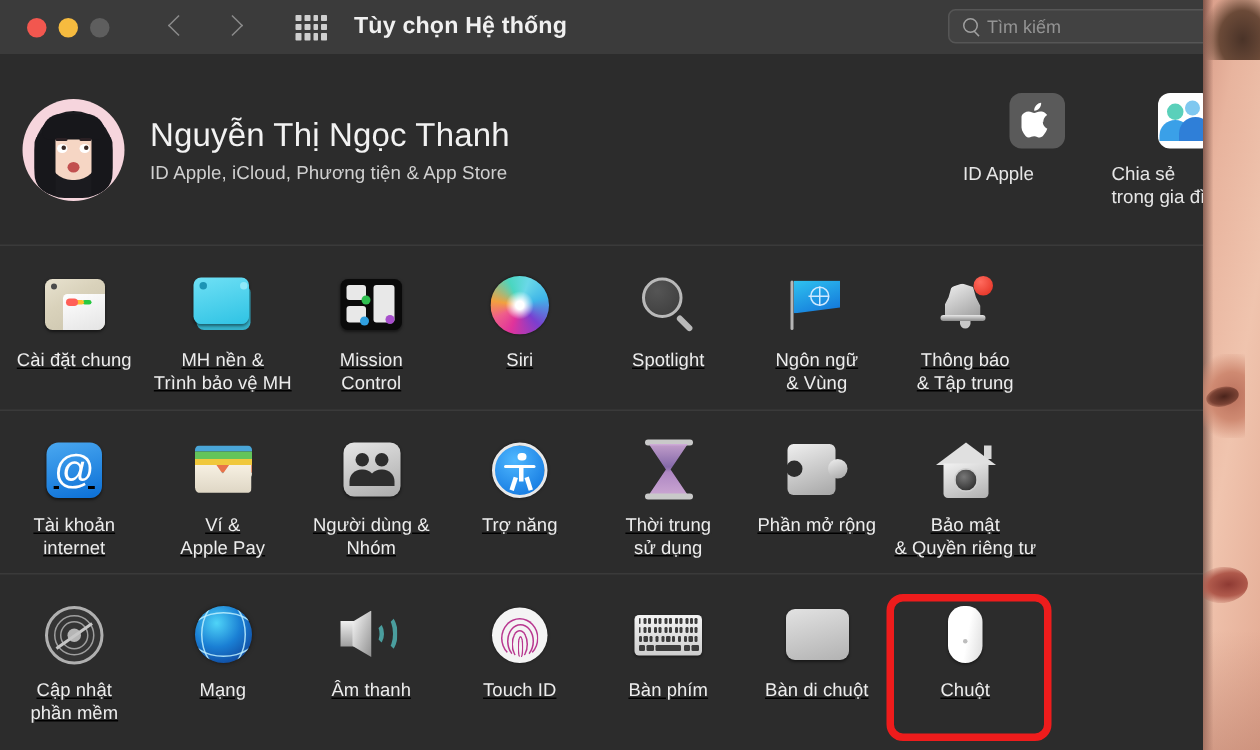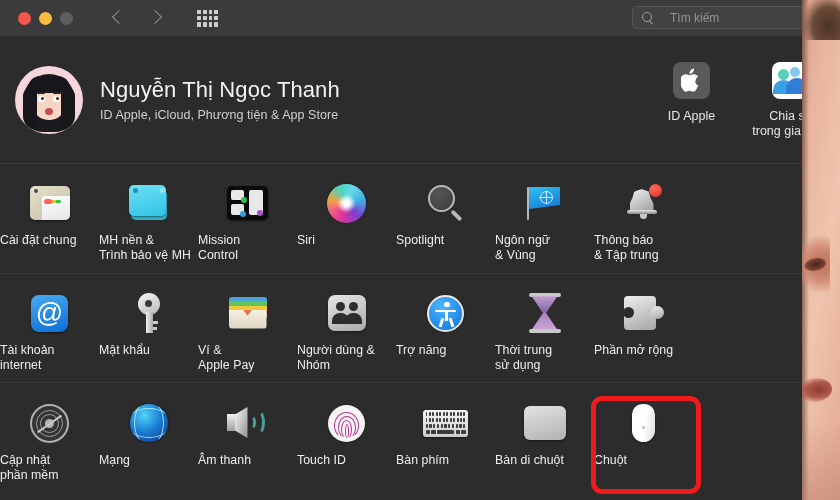--- a/index.html
+++ b/index.html
@@ -75,21 +75,21 @@
     content:""; position:absolute; top:0; left:0;
     width: 8px; height: 8px; border: 1.4px solid #a0a0a0; border-radius: 50%;
   }
   .search-icon::after {
     content:""; position:absolute; top:8px; left:7px;
     width: 4.5px; height: 1.4px; background: #a0a0a0;
     transform: rotate(45deg); transform-origin: left center;
   }
   .searchbox input {
     background: transparent; border: none; outline: none;
-    color: #e5e5e5; font-size: 12px; margin-left: 16px; width: 130px;
+    color: #e5e5e5; font-size: 12px; margin-left: 4px; width: 130px;
     font-family: "Liberation Sans", sans-serif;
   }
   .searchbox input::placeholder { color: #949494; }
 
   
   .account {
     position: absolute; top: 36px; left: 0;
     width: 840px; height: 127px;
     display: flex; align-items: center;
   }
@@ -105,38 +105,38 @@
   }
   .acct-sub {
     font-size: 12.5px; color: #d0d0d0; margin-top: 5px; letter-spacing: 0.05px;
   }
 
   .acct-right {
     position: absolute; right: 0; top: 0; height: 127px;
     display: flex; align-items: flex-start; padding-top: 22px;
   }
   .acct-tile {
-    width: 99px; text-align: center; cursor: default;
+    width: 99px; cursor: default;
   }
   .acct-tile .lbl {
     font-size: 12.5px; color: #e6e6e6; line-height: 15px; margin-top: 7px;
   }
 
   .divider {
     position: absolute; left: 0; width: 840px; height: 1px;
     background: #3a3a3a;
   }
 
   
   .row {
     position: absolute; left: 0; width: 840px;
     display: flex;
   }
   .cell {
-    width: 99px; cursor: default; position: relative;
+    width: 99px; text-align: center; cursor: default; position: relative; text-decoration: underline;
   }
   .cell .iconwrap {
     height: 50px;
     display: flex; align-items: center; justify-content: center;
   }
   .cell .lbl {
     font-size: 12.3px; color: #ededed; line-height: 14.5px; margin-top: 5px;
     letter-spacing: 0.05px;
   }
 
@@ -557,20 +557,21 @@
       <i></i>
         <i></i>
         <i></i>
         <i></i>
       <i></i>
         <i></i>
         <i></i>
         <i></i>
     </div>
 
+    <div class="wintitle">Tùy chọn Hệ thống</div>
 
     <div class="searchbox">
       <span class="search-icon"></span>
       <input type="text" placeholder="Tìm kiếm" style="">
     </div>
   </div>
 
   <div class="account">
     <div class="avatar">
       <div class="memoji">
@@ -730,34 +731,20 @@
           <span class="ic-internet">
             <span>@</span>
           </span>
         </div>
       <div class="lbl">
         <div>Tài khoản</div>
         <div>internet</div>
       </div>
     </div>
 
-    <div class="cell">
-      <div class="iconwrap">
-        <span class="ic-key">
-          <span class="head"></span>
-            <span class="hole"></span>
-            <span class="shaft"></span>
-          <span class="t1"></span>
-            <span class="t2"></span>
-        </span>
-      </div>
-      <div class="lbl">
-          <div>Mật khẩu</div>
-        </div>
-    </div>
 
     <div class="cell">
       <div class="iconwrap">
         <span class="ic-wallet">
           <span class="cards">
             <i style="background:#4aa6d8"></i>
             <i style="background:#63c45a"></i>
             <i style="background:#f0c83c"></i>
             <i style="background:#e8734a"></i>
             <i style="background:#d8d2c0"></i>
@@ -821,20 +808,34 @@
           <span class="body"></span>
             <span class="notch"></span>
             <span class="knob"></span>
         </span>
       </div>
       <div class="lbl">
           <div>Phần mở rộng</div>
         </div>
     </div>
 
+    <div class="cell">
+      <div class="iconwrap">
+        <span class="ic-sec">
+          <span class="chim"></span>
+            <span class="roof"></span>
+            <span class="walls"></span>
+            <span class="dial"></span>
+        </span>
+      </div>
+      <div class="lbl">
+        <div>Bảo mật</div>
+        <div>&amp; Quyền riêng tư</div>
+      </div>
+    </div>
   </div>
 
   <div class="divider" style="top:382px;"></div>
 
   <div class="row" style="top:398px;">
 
     <div class="cell">
       <div class="iconwrap">
         <span class="ic-update">
           <span class="r1"></span>

